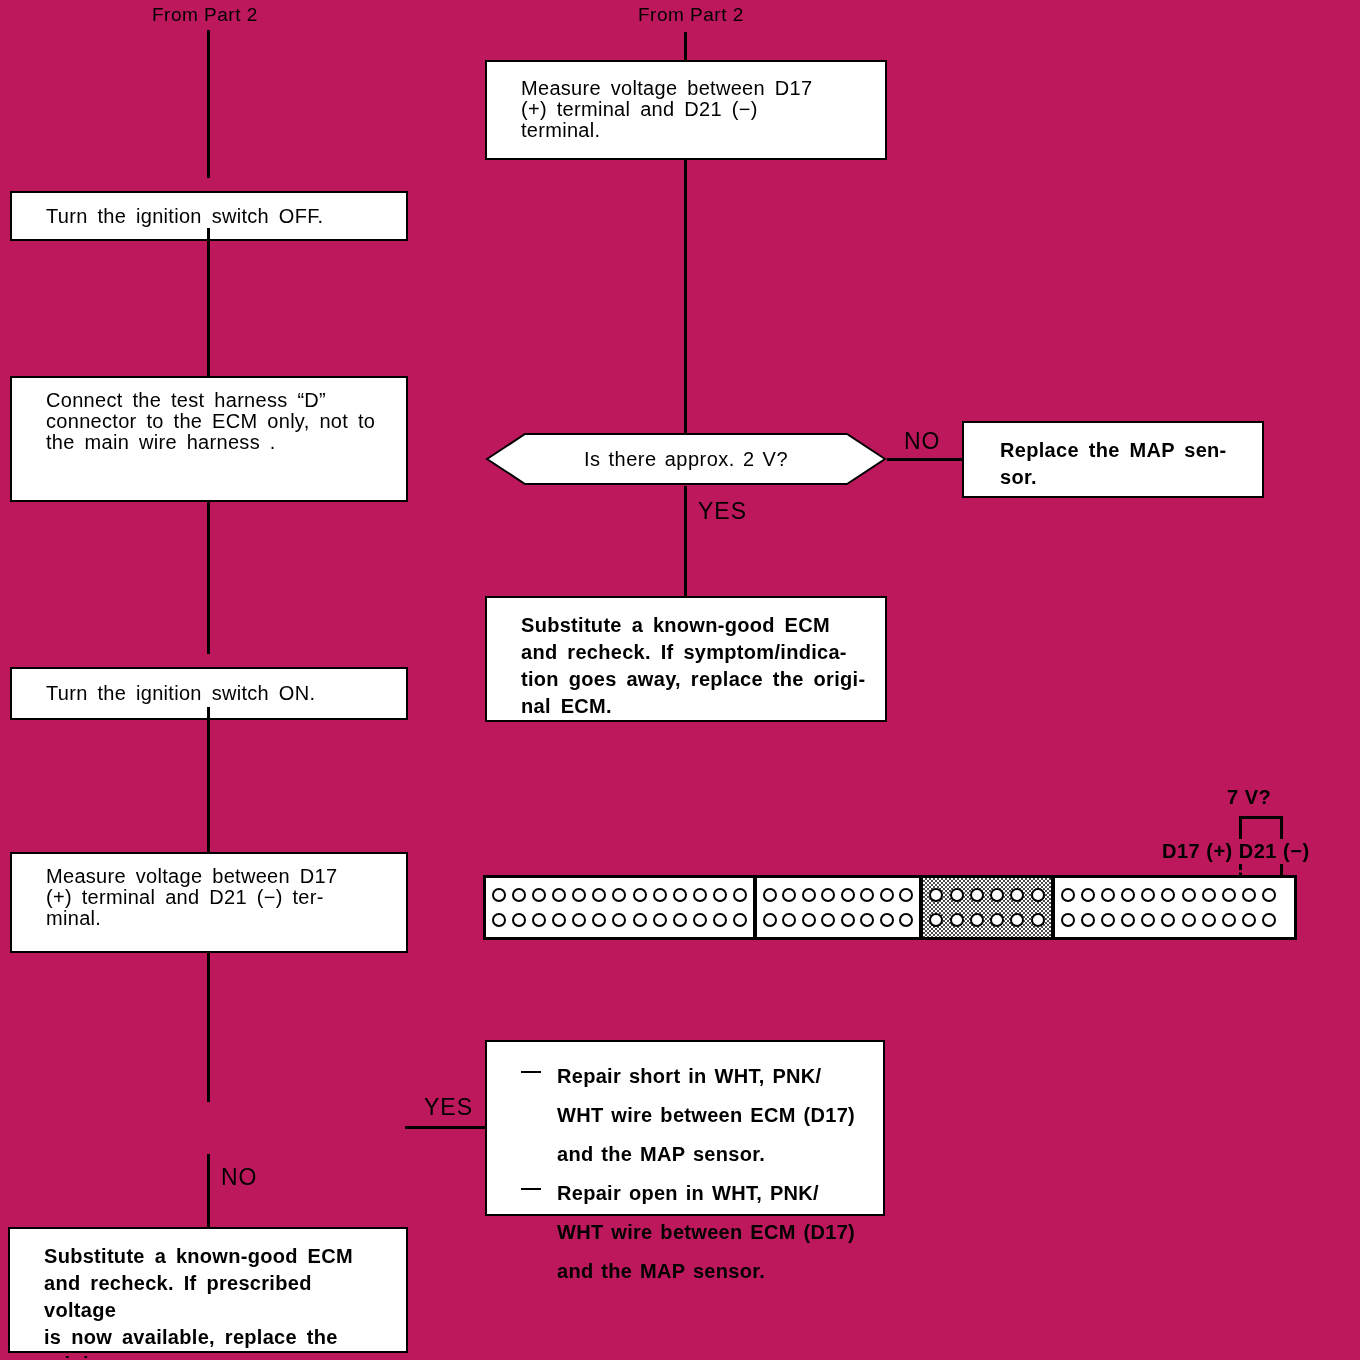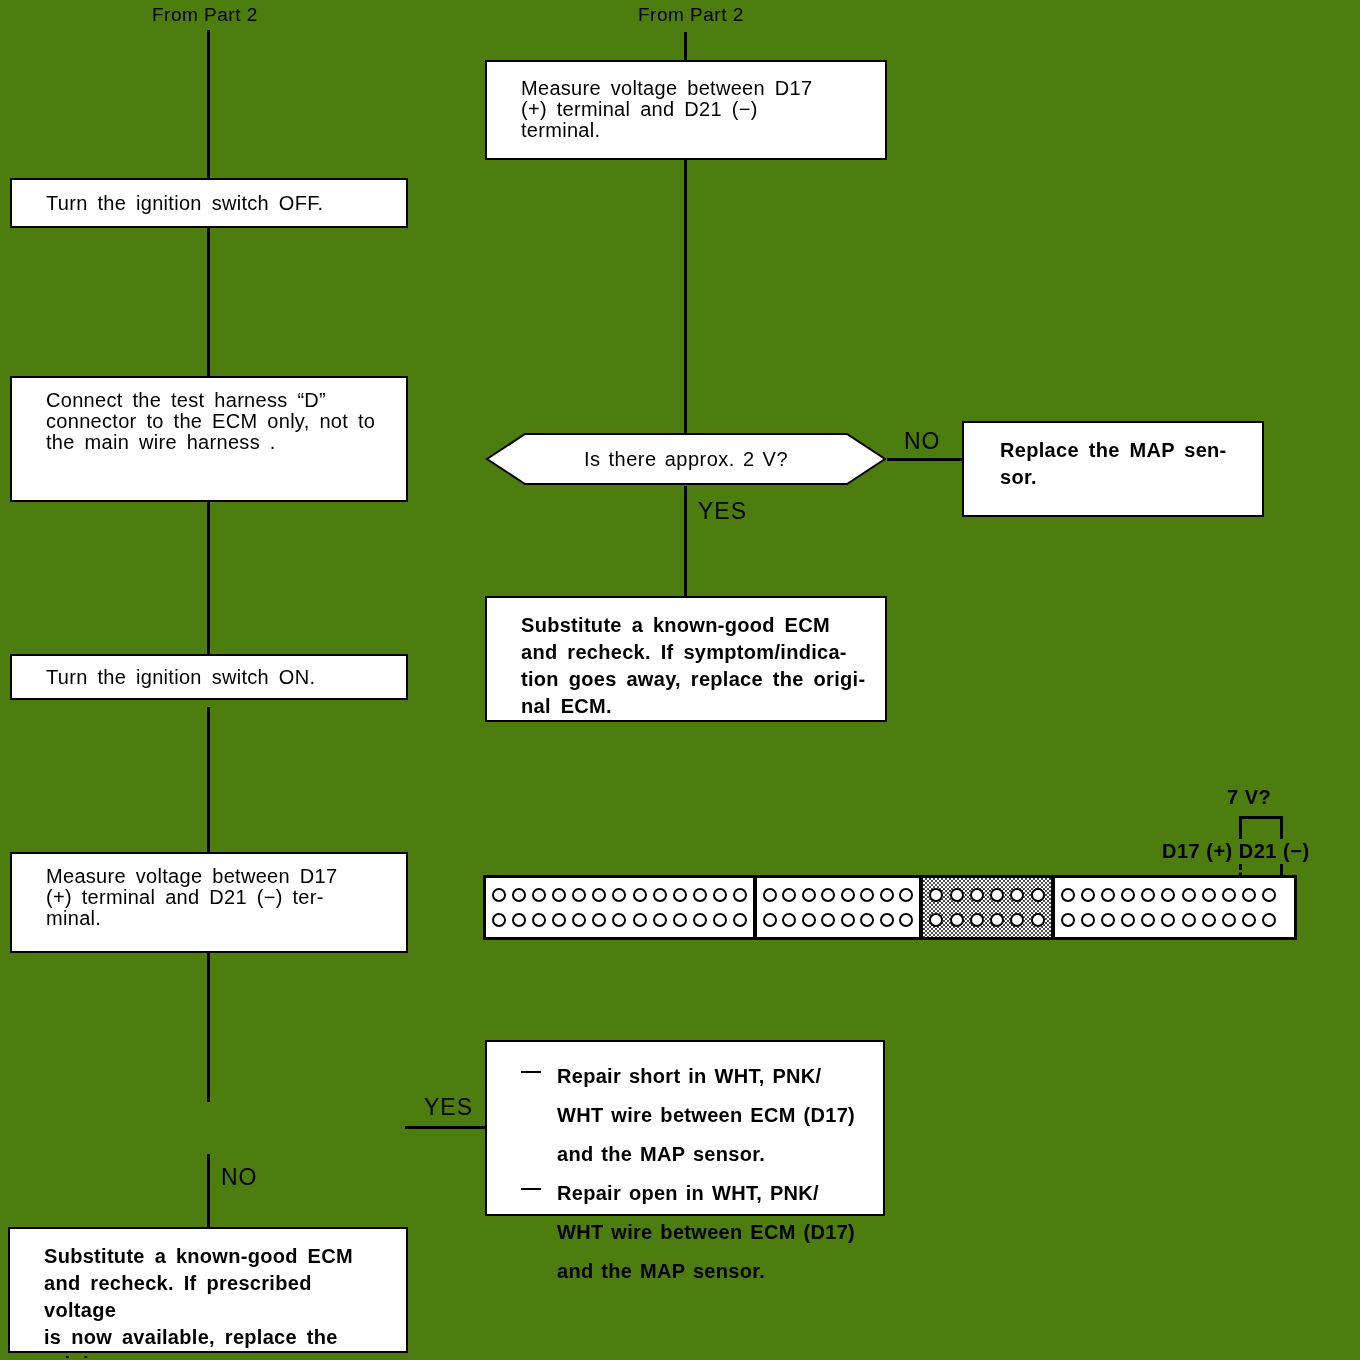--- a/index.html
+++ b/index.html
@@ -2,21 +2,21 @@
 <html><head>
 <meta charset="utf-8">
 <style>
   * { box-sizing: border-box; margin: 0; padding: 0; }
   html, body { background: #ffffff; }
   body { font-family: "Liberation Sans", sans-serif; color: #000; }
   .canvas {
     position: relative;
     width: 1360px;
     height: 1360px;
-    background: #4d7c0f;
+    background: #be185d;
     overflow: hidden;
   }
   .abs { position: absolute; }
   .flow-label {
     font-size: 19px;
     letter-spacing: 0.5px;
     white-space: nowrap;
   }
   .branch-label {
     font-size: 23px;
@@ -24,21 +24,21 @@
     white-space: nowrap;
   }
   .vline { width: 3px; background: #000; }
   .hline { height: 3px; background: #000; }
   .vline-dashed { width: 0; border-left: 3px dashed #000; background: none; }
   .proc-box {
     border: 2px solid #000;
     background: #fff;
     padding: 12px 14px 0 34px;
   }
-  .proc-box.center-text { display: flex; align-items: center; padding-top: 0; }
+  .proc-box.center-text { display: flex; align-items: center; padding-top: 0; margin-top: 13px; }
   .box-text {
     font-size: 20px;
     line-height: 21px;
     word-spacing: 4px;
     letter-spacing: 0.3px;
     white-space: pre-line;
   }
   .bold-box .box-text { font-weight: 700; line-height: 27px; }
   .bold-box { padding-top: 14px; }
   .hex-wrap { position: absolute; }
@@ -93,21 +93,21 @@
   <div class="abs vline" style="left:207px; top:228px; height:148px;"></div>
 
   <div class="abs proc-box" style="left:10px; top:376px; width:398px; height:126px;">
     <div class="box-text">Connect the test harness “D”
 connector to the ECM only, not to
 the main wire harness .</div>
   </div>
 
   <div class="abs vline" style="left:207px; top:502px; height:152px;"></div>
 
-  <div class="abs proc-box center-text" style="left:10px; top:654px; width:398px; height:46px;">
+  <div class="abs proc-box center-text" style="left:10px; top:654px; width:398px; height:53px;">
     <div class="box-text">Turn the ignition switch ON.</div>
   </div>
 
   <div class="abs vline" style="left:207px; top:707px; height:145px;"></div>
 
   <div class="abs proc-box" style="left:10px; top:852px; width:398px; height:101px;">
     <div class="box-text">Measure voltage between D17
 (+) terminal and D21 (−) ter-
 minal.</div>
   </div>
@@ -143,21 +143,21 @@
   <div class="hex-wrap" style="left:485px; top:432px; width:402px; height:54px;">
     <svg width="402" height="54">
       <polygon points="2,27 40,2 362,2 400,27 362,52 40,52" fill="#ffffff" stroke="#000000" stroke-width="2"></polygon>
     </svg>
     <div class="hex-text">Is there approx. 2 V?</div>
   </div>
 
   <div class="abs branch-label" style="left:904px; top:428px;">NO</div>
   <div class="abs hline" style="left:887px; top:458px; width:75px;"></div>
 
-  <div class="abs proc-box bold-box" style="left:962px; top:421px; width:302px; height:96px; padding-left:36px;">
+  <div class="abs proc-box bold-box" style="left:962px; top:421px; width:302px; height:77px; padding-left:36px;">
     <div class="box-text">Replace the MAP sen-
 sor.</div>
   </div>
 
   <div class="abs branch-label" style="left:698px; top:498px;">YES</div>
   <div class="abs vline" style="left:684px; top:486px; height:110px;"></div>
 
   <div class="abs proc-box bold-box" style="left:485px; top:596px; width:402px; height:126px;">
     <div class="box-text">Substitute a known-good ECM
 and recheck. If symptom/indica-

